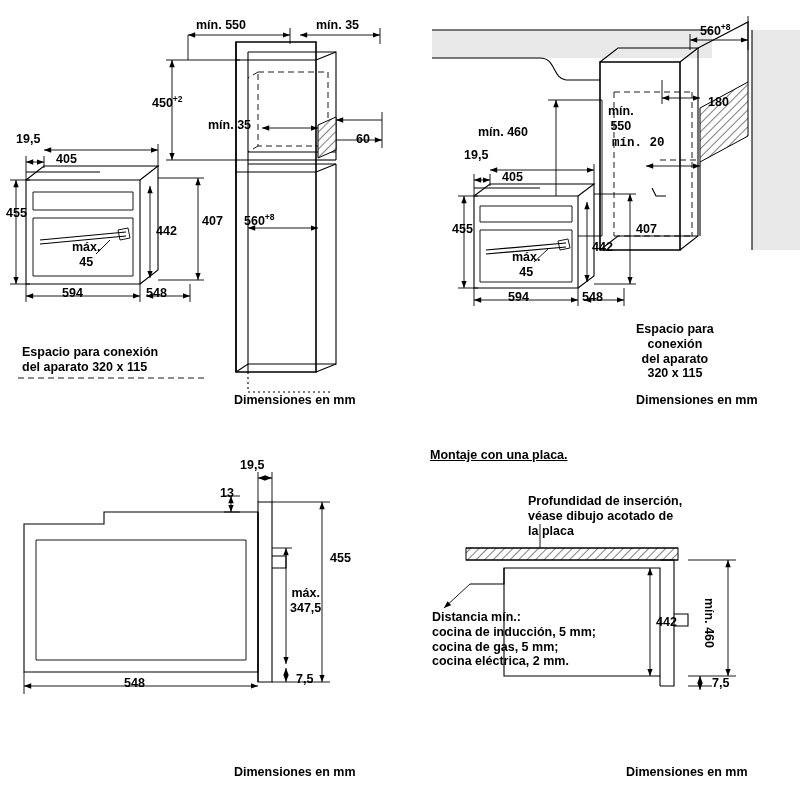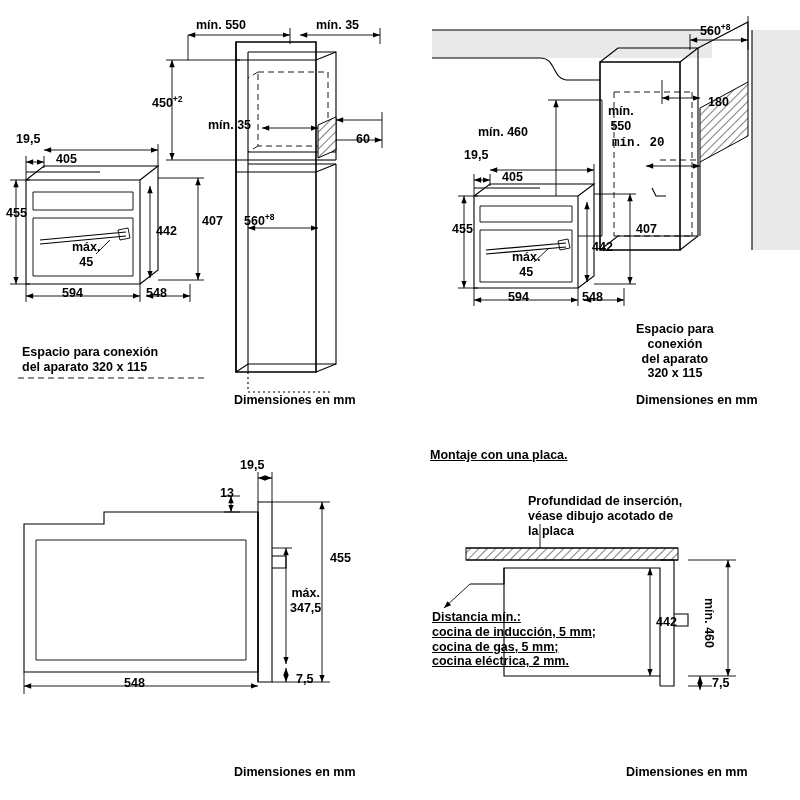--- a/index.html
+++ b/index.html
@@ -324,21 +324,21 @@
 <div class="lbl" style="left:290px; top:586px; text-align:center;">máx.
 347,5</div>
 <div class="lbl" style="left:296px; top:672px;">7,5</div>
 <div class="lbl" style="left:124px; top:676px;">548</div>
 <div class="lbl" style="left:234px; top:765px;">Dimensiones en mm</div>
 
 <div class="lbl" style="left:430px; top:448px;text-decoration:underline;">Montaje con una placa.</div>
 <div class="lbl" style="left:528px; top:494px;">Profundidad de inserción,
 véase dibujo acotado de
 la placa</div>
-<div class="lbl" style="left:432px; top:610px;text-decoration:underline;">Distancia mín.:
+<div class="lbl" style="left:432px; top:610px;">Distancia mín.:
 cocina de inducción, 5 mm;
 cocina de gas, 5 mm;
 cocina eléctrica, 2 mm.</div>
 <div class="lbl" style="left:656px; top:615px;">442</div>
 <div class="lbl" style="left:716px; top:598px; transform:rotate(90deg); transform-origin:left top;">mín. 460</div>
 <div class="lbl" style="left:712px; top:676px;">7,5</div>
 <div class="lbl" style="left:626px; top:765px;">Dimensiones en mm</div>
 
 </div>
 

